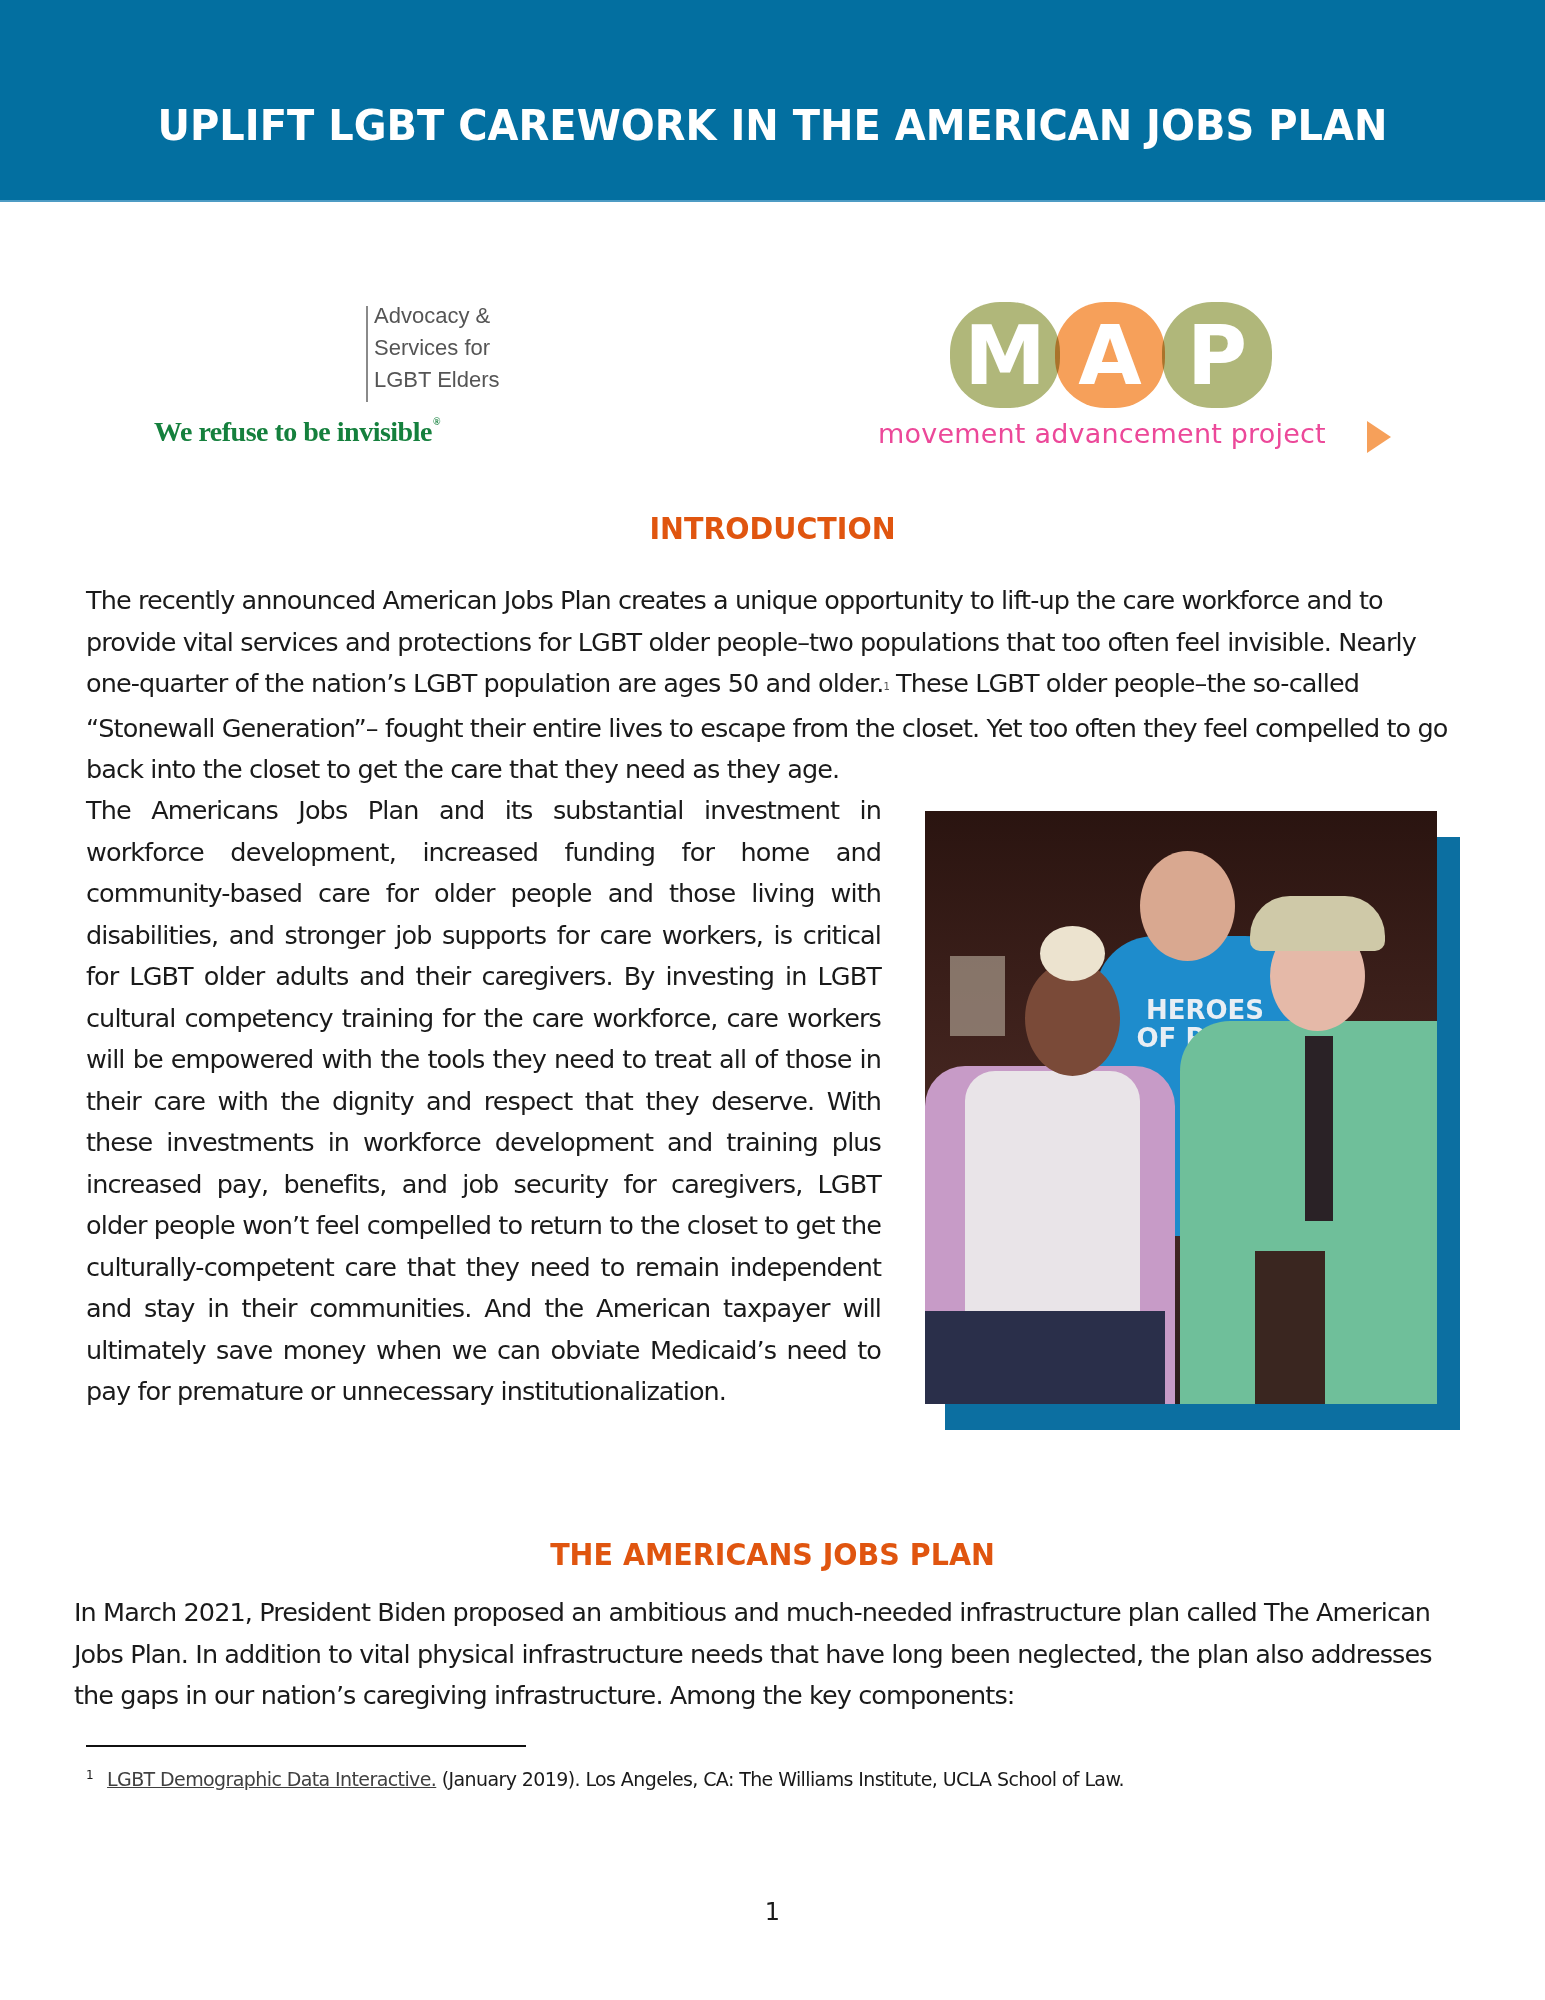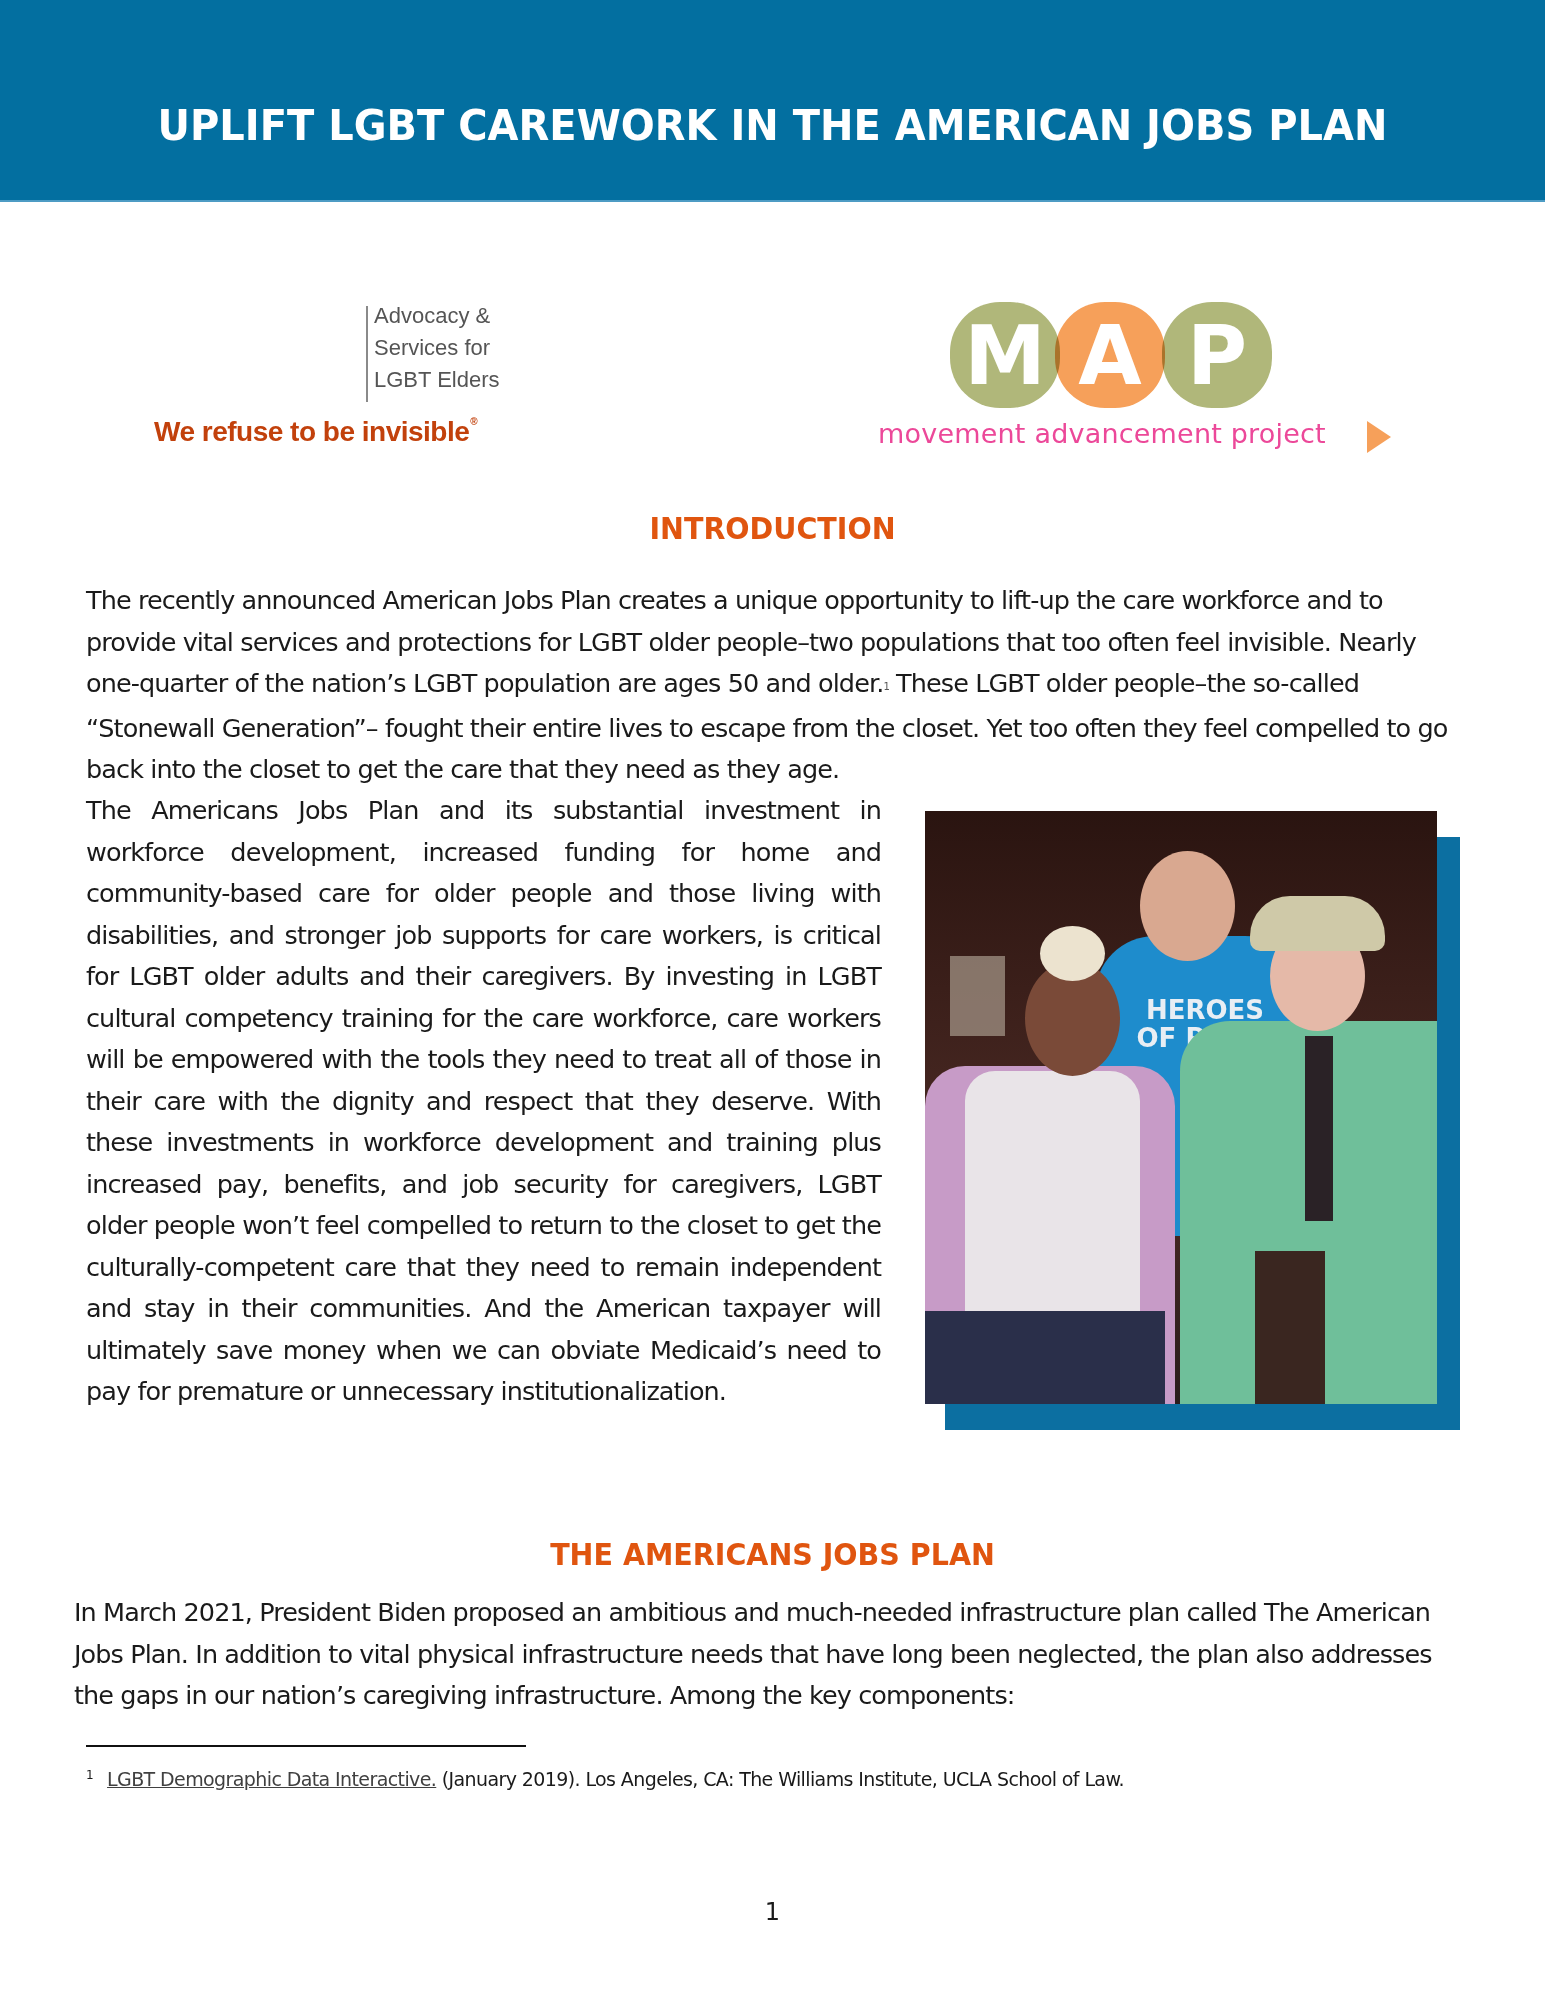--- a/index.html
+++ b/index.html
@@ -25,21 +25,21 @@
       letter-spacing: -6px;
     }
     .sage-divider { position: absolute; left: 216px; top: 8px; width: 2px; height: 96px; background: #8a8a8a; }
     .sage-tagline-lines { position: absolute; left: 224px; top: 2px; }
     .sage-tagline-lines div {
       font-family: "Liberation Sans", sans-serif; font-size: 22px; color: #555555;
       line-height: 32px;
     }
     .sage-slogan {
       position: absolute; left: 4px; top: 118px;
-      font-family: Liberation Sans, sans-serif; font-weight: bold; font-size: 28px; color: #c2410c;
+      font-family: Liberation Serif, serif; font-weight: bold; font-size: 28px; color: #15803d;
       letter-spacing: -0.5px; white-space: nowrap;
     }
     .sage-slogan sup { font-size: 10px; vertical-align: 16px; margin-left: 1px; }
 
     
     .map-logo { position: absolute; left: 950px; top: 298px; width: 450px; height: 160px; }
     .map-circle {
       position: absolute; top: 4px; width: 110px; height: 106px; border-radius: 50px;
       display: flex; align-items: center; justify-content: center;
       color: #ffffff; font-family: "DejaVu Sans", sans-serif; font-weight: bold; font-size: 82px;

